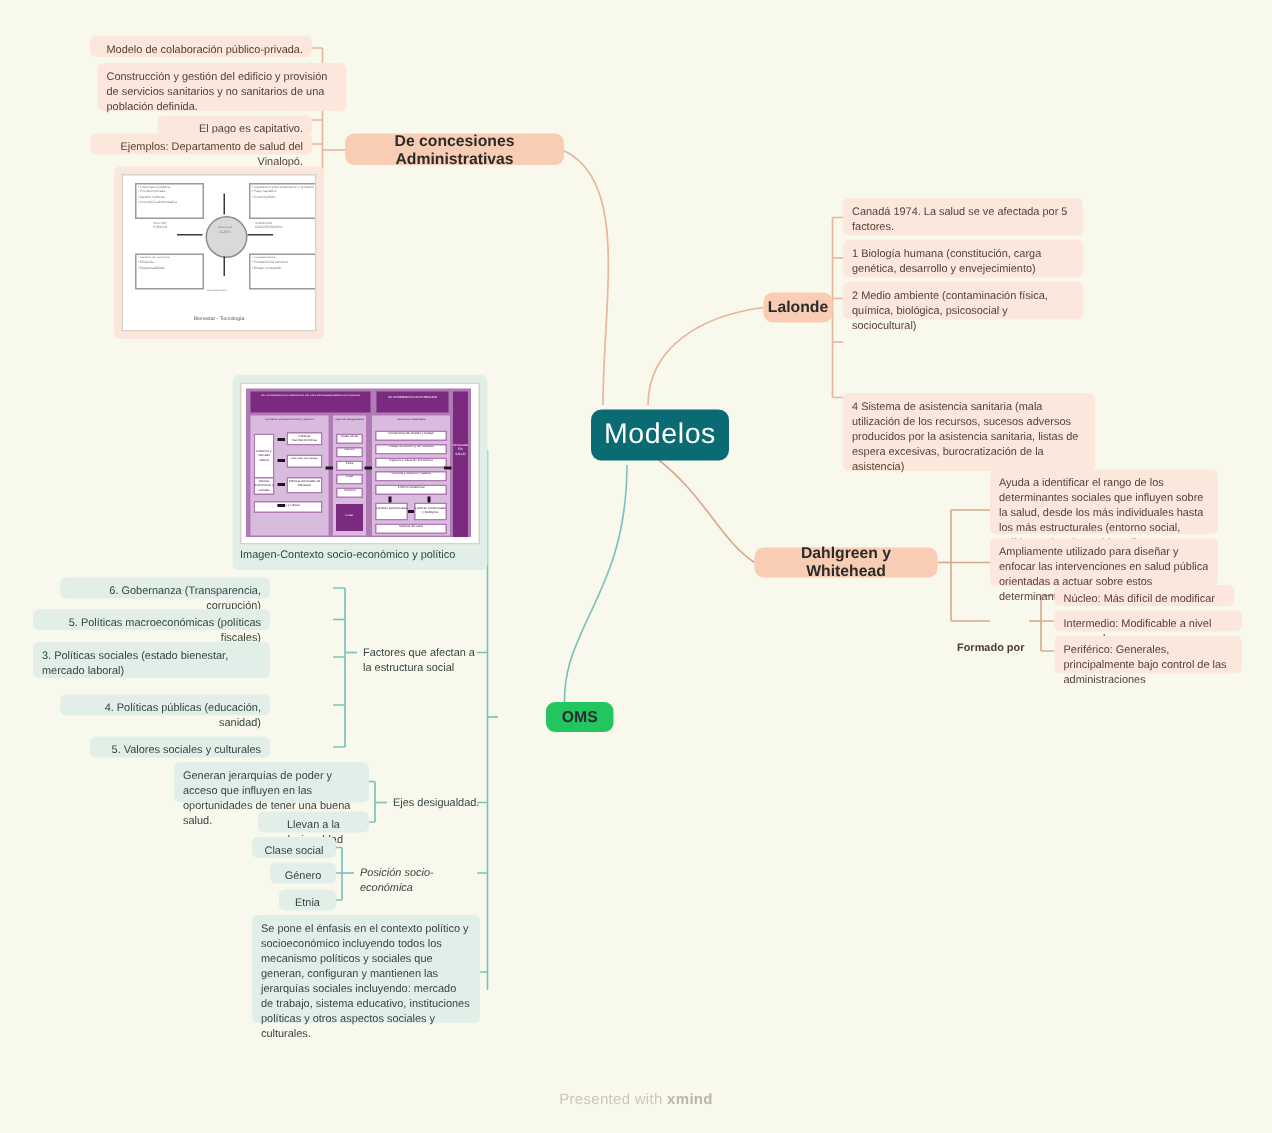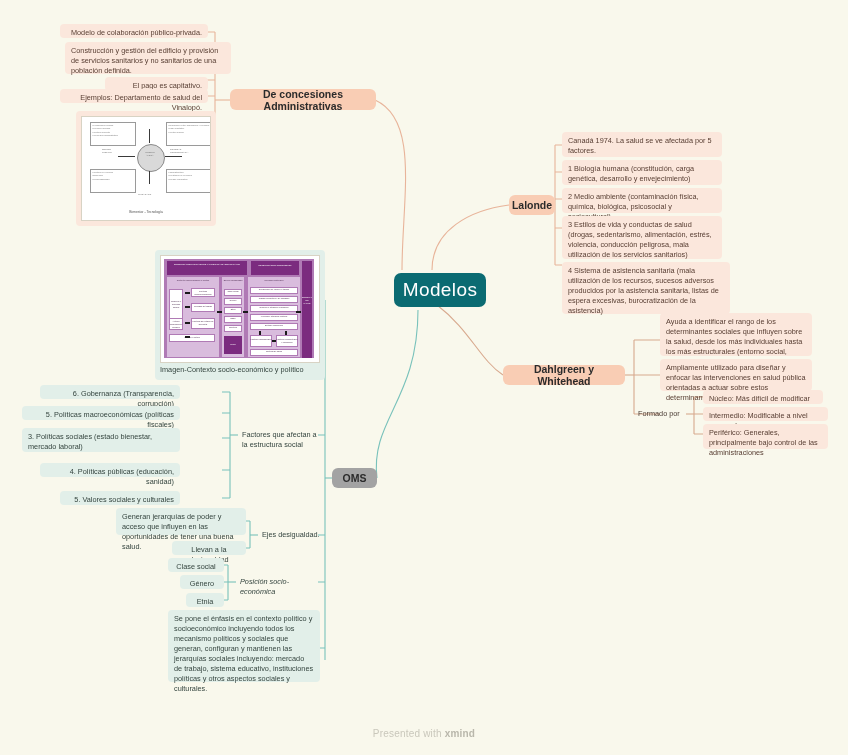--- a/index.html
+++ b/index.html
@@ -22,21 +22,21 @@
     display:flex;align-items:center;justify-content:center;
   }
 
   
   .branch{
     border-radius:6px;display:flex;align-items:center;justify-content:center;
     font-size:10.5px;font-weight:bold;color:#2b2b2b;text-align:center;
     padding:4px 14px;
   }
   .branch.peach{background:#f9cdb4;}
-  .branch.teal{background:#a3a3a3;}
+  .branch.teal{background:#22c55e;margin-left:32px;}
 
   
   .leaf{
     border-radius:4px;font-size:7.3px;line-height:1.38;
     color:#4a3b33;padding:4px 6px;box-sizing:border-box;
   }
   .leaf.peach{background:#fbe7dc;color:#5a4035;}
   .leaf.teal{background:#e2efe9;color:#364640;}
   .leaf.plain{background:transparent;padding:2px 4px;}
   .leaf.r{text-align:right;}
@@ -158,29 +158,28 @@
 
       <div class="d1cap" style="left:0;top:93px;">Bienestar - Tecnología</div>
     </div>
   </div>
 
   <div class="node branch peach" style="left:509px;top:195px;width:46px;height:20px;">Lalonde</div>
 
   <div class="node leaf peach" style="left:562px;top:132px;width:160px;height:25px;">Canadá 1974. La salud se ve afectada por 5 factores.</div>
   <div class="node leaf peach" style="left:562px;top:160px;width:160px;height:25px;">1 Biología humana (constitución, carga genética, desarrollo y envejecimiento)</div>
   <div class="node leaf peach" style="left:562px;top:188px;width:160px;height:25px;">2 Medio ambiente (contaminación física, química, biológica, psicosocial y sociocultural)</div>
-  <div class="node leaf peach" style="left:562px;top:216px;width:160px;height:43px;">3 Estilos de vida y conductas de salud (drogas, sedentarismo, alimentación, estrés, violencia, conducción peligrosa, mala utilización de los servicios sanitarios)</div>
   <div class="node leaf peach" style="left:562px;top:262px;width:168px;height:52px;">4 Sistema de asistencia sanitaria (mala utilización de los recursos, sucesos adversos producidos por la asistencia sanitaria, listas de espera excesivas, burocratización de la asistencia)</div>
 
   <div class="node branch peach" style="left:503px;top:365px;width:122px;height:20px;">Dahlgreen y Whitehead</div>
 
   <div class="node leaf peach" style="left:660px;top:313px;width:152px;height:43px;">Ayuda a identificar el rango de los determinantes sociales que influyen sobre la salud, desde los más individuales hasta los más estructurales (entorno social, político, cultural y ambiental)</div>
   <div class="node leaf peach" style="left:660px;top:359px;width:152px;height:32px;">Ampliamente utilizado para diseñar y enfocar las intervenciones en salud pública orientadas a actuar sobre estos determinantes de la salud</div>
 
-  <div class="node leaf plain" style="left:634px;top:407px;width:54px;height:14px;">Formado por</div>
+  <div class="node leaf plain" style="left:634px;top:425px;width:54px;height:14px;font-weight:bold;">Formado por</div>
 
   <div class="node leaf peach" style="left:703px;top:390px;width:120px;height:14px;">Núcleo: Más difícil de modificar</div>
   <div class="node leaf peach" style="left:703px;top:407px;width:125px;height:14px;">Intermedio: Modificable a nivel personal</div>
   <div class="node leaf peach" style="left:703px;top:424px;width:125px;height:25px;">Periférico: Generales, principalmente bajo control de las administraciones</div>
 
   <div class="node branch teal" style="left:332px;top:468px;width:45px;height:20px;">OMS</div>
 
   <div class="node imgcard teal" style="left:155px;top:250px;width:170px;height:130px;">
     <div class="imgframe" style="height:108px;">
       <div class="p p2" style="left:3px;top:3px;width:150px;height:99px;"></div>

